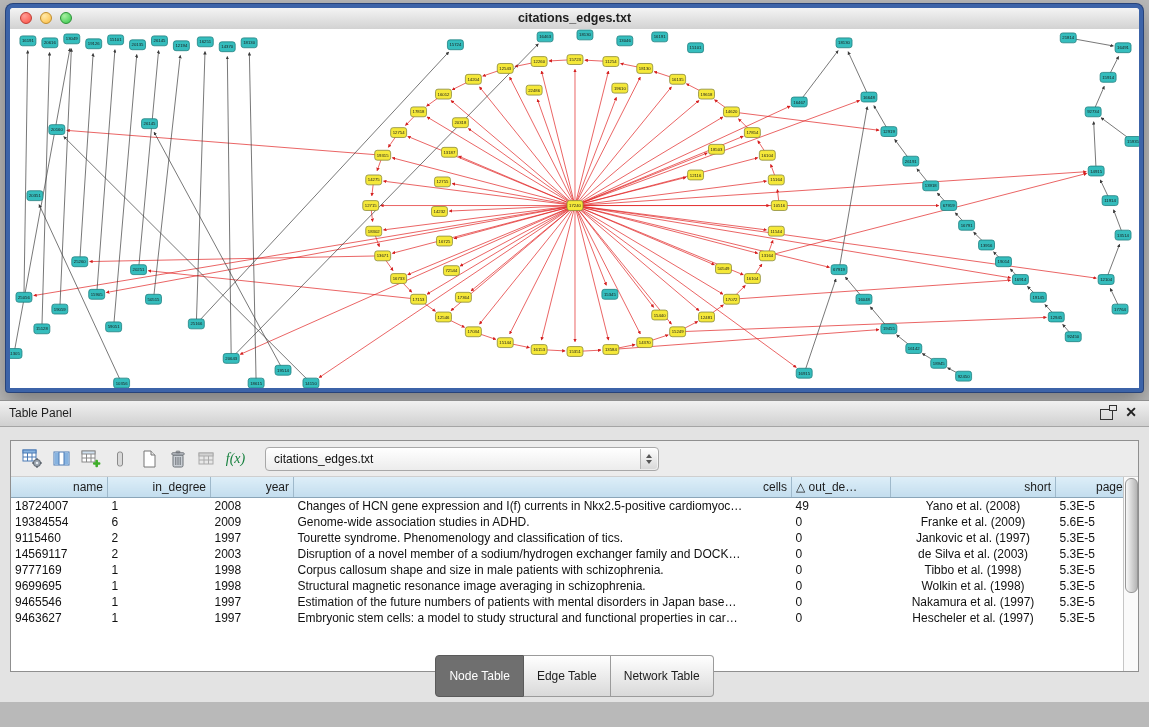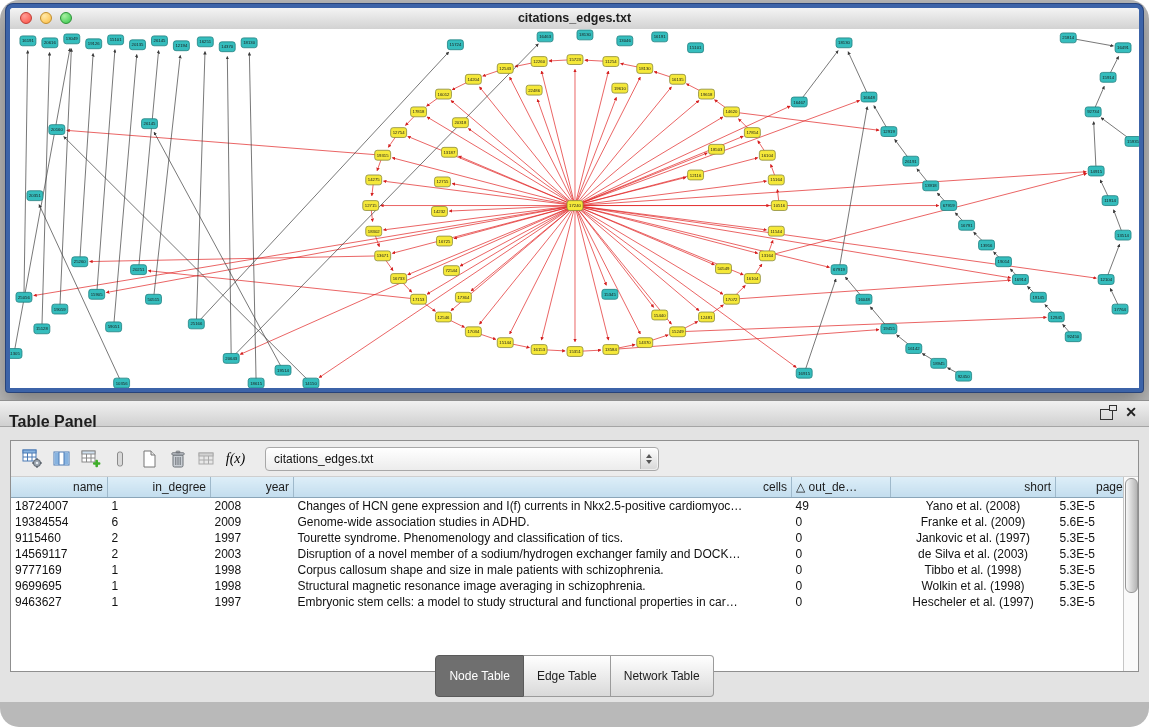--- a/index.html
+++ b/index.html
@@ -1,17 +1,17 @@
 <!DOCTYPE html>
 <html><head>
 <meta charset="utf-8">
 <style>
   html,body{margin:0;padding:0;}
   body{font-family:"Liberation Sans",sans-serif;}
-  .app{position:relative;width:1149px;height:727px;overflow:hidden;background:#b9b9b9;border-radius:19px;}
+  .app{position:relative;width:1149px;height:727px;overflow:hidden;background:#b9b9b9;}
 
   
   .graph-window{position:absolute;left:6px;top:4px;width:1137px;height:388px;
     border:4px solid #3c63a8;border-radius:7px 7px 3px 3px;
     box-shadow:0 0 0 1px #27437a,0 10px 24px rgba(0,0,0,.35);background:#fff;box-sizing:border-box;}
   .titlebar{position:relative;height:21px;background:linear-gradient(#f4f4f4,#d2d2d2);
     border-bottom:1px solid #979797;border-radius:4px 4px 0 0;}
   .lights{position:absolute;left:10px;top:4px;display:flex;gap:8px;}
   .light{width:12px;height:12px;border-radius:50%;box-sizing:border-box;}
   .light.red{background:radial-gradient(circle at 35% 30%,#ff9d96,#fb4f42);border:1px solid #c03c34;}
@@ -25,31 +25,31 @@
   .edge-black{stroke:#3c3c3c;stroke-width:0.7;}
   .node-yellow{fill:#f5e839;stroke:#8a8a3a;stroke-width:0.8;}
   .node-teal{fill:#35bdbd;stroke:#1f7f7f;stroke-width:0.8;}
   .node-label{font-family:"Liberation Sans",sans-serif;font-size:4.3px;fill:#1a1a1a;text-anchor:middle;}
 
   
   .table-panel{position:absolute;left:0;top:400px;width:1149px;height:302px;background:#e3e3e3;
     border-top:1px solid #8f8f8f;box-sizing:border-box;}
   .panel-header{position:relative;height:25px;background:linear-gradient(#f1f1f1,#d0d0d0);
     border-bottom:1px solid #a5a5a5;}
-  .panel-title{position:absolute;left:9px;top:8px;line-height:25px;font-size:16px;color:#1e1e1e;font-weight:bold;}
+  .panel-title{position:absolute;left:9px;top:0;line-height:25px;font-size:12px;color:#1e1e1e;}
   .float-icon{position:absolute;right:36px;top:8px;width:11px;height:9px;border:1.5px solid #333;display:inline-block;}
   .float-icon::after{content:"";position:absolute;top:-5px;right:-5px;width:6px;height:4px;border:1.5px solid #333;background:#e8e8e8;}
   .close-icon{position:absolute;right:12px;top:3px;font-size:14px;font-weight:bold;color:#222;cursor:default;}
   .panel-body{position:absolute;left:0;right:0;top:25px;bottom:0;}
   .table-box{position:absolute;left:10px;right:10px;top:14px;bottom:30px;background:#fff;
     border:1px solid #8f8f8f;}
   .toolbar{position:absolute;left:0;right:0;top:0;height:36px;background:#ececec;
     border-bottom:1px solid #cfcfcf;display:flex;align-items:center;padding-left:8px;box-sizing:border-box;}
   .tb-btn{width:27px;height:26px;display:flex;align-items:center;justify-content:center;margin-right:2px;}
-  .fx-label{font-family:"Liberation Serif",serif;font-style:italic;font-size:14px;color:#000000;}
+  .fx-label{font-family:"Liberation Serif",serif;font-style:italic;font-size:14px;color:#15803d;}
   .combo{margin-left:14px;width:392px;height:22px;border:1px solid #a8a8a8;border-radius:4px;
     background:linear-gradient(#ffffff,#ececec);display:flex;align-items:center;position:relative;box-shadow:inset 0 1px 0 #fff;}
   .combo-value{flex:1;font-size:12px;color:#111;padding-left:8px;line-height:22px;}
   .combo-arrows{width:16px;height:20px;margin-right:1px;border-left:1px solid #b5b5b5;
     background:linear-gradient(#fdfdfd,#d8d8d8);display:flex;flex-direction:column;align-items:center;justify-content:center;border-radius:0 3px 3px 0;}
   .combo-arrows .up{width:0;height:0;border-left:3.5px solid transparent;border-right:3.5px solid transparent;border-bottom:4.5px solid #555;margin-bottom:2px;}
   .combo-arrows .dn{width:0;height:0;border-left:3.5px solid transparent;border-right:3.5px solid transparent;border-top:4.5px solid #555;}
 
   .grid{position:absolute;left:0;right:0;top:36px;bottom:0;background:#fff;overflow:hidden;}
   table{border-collapse:collapse;table-layout:fixed;width:calc(100% - 15px);}
@@ -885,20 +885,30 @@
                   <td class="col-name">9699695</td>
                   <td class="col-in_degree">1</td>
                   <td class="col-year">1998</td>
                   <td class="col-title">Structural magnetic resonance image averaging in schizophrenia.</td>
                   <td class="col-out_degree">0</td>
                   <td class="col-short">Wolkin et al. (1998)</td>
                   <td class="col-pagerank">5.3E-5</td>
                   <td class="col-fill"></td>
                 </tr>
                 <tr>
+                  <td class="col-name">9465546</td>
+                  <td class="col-in_degree">1</td>
+                  <td class="col-year">1997</td>
+                  <td class="col-title">Estimation of the future numbers of patients with mental disorders in Japan base…</td>
+                  <td class="col-out_degree">0</td>
+                  <td class="col-short">Nakamura et al. (1997)</td>
+                  <td class="col-pagerank">5.3E-5</td>
+                  <td class="col-fill"></td>
+                </tr>
+                <tr>
                   <td class="col-name">9463627</td>
                   <td class="col-in_degree">1</td>
                   <td class="col-year">1997</td>
                   <td class="col-title">Embryonic stem cells: a model to study structural and functional properties in car…</td>
                   <td class="col-out_degree">0</td>
                   <td class="col-short">Hescheler et al. (1997)</td>
                   <td class="col-pagerank">5.3E-5</td>
                   <td class="col-fill"></td>
                 </tr>
               </tbody>

